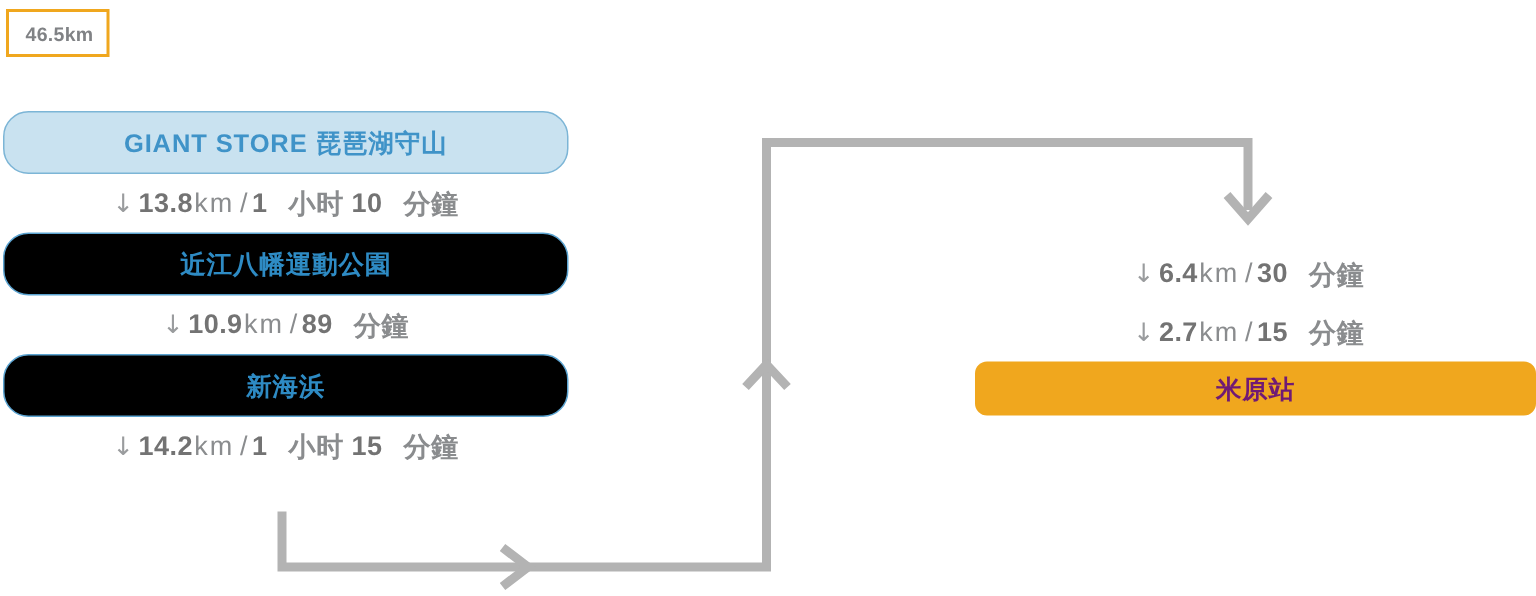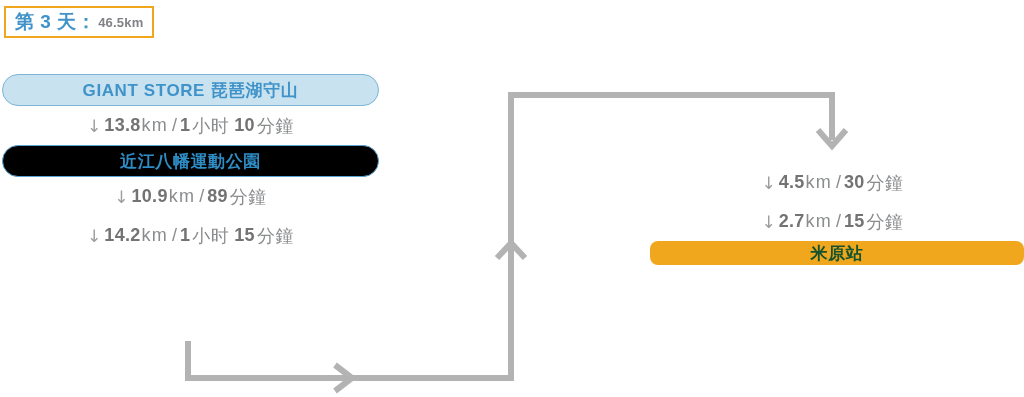--- a/index.html
+++ b/index.html
@@ -48,21 +48,21 @@
   .col {
     position: absolute;
     box-sizing: border-box;
   }
   #col-left  { left: 2px;   top: 74px;  width: 377px; }
   #col-right { left: 646px; top: 163px; width: 373px; }
 
   
   .node {
     box-sizing: border-box;
-    height: 32px;
+    height: 42px;
     border-radius: 17px;
     display: flex;
     align-items: center;
     justify-content: center;
     font-size: 17px;
     font-weight: bold;
     letter-spacing: 0.6px;
     white-space: nowrap;
   }
   .node.plain {
@@ -71,23 +71,23 @@
     color: #2e8bc4;
   }
   .node.filled {
     background: #c9e2f0;
     border: 1.6px solid #7cb5d6;
     color: #3f93c8;
   }
   .node.endpoint {
     background: #f0a71e;
     border: none;
-    color: #14532d;
+    color: #701a75;
     border-radius: 8px;
-    height: 24px;
+    height: 36px;
     margin-left: 4px;
     width: 374px;
   }
 
   
   .leg {
     height: 39px;
     display: flex;
     align-items: center;
     justify-content: center;
@@ -104,37 +104,36 @@
   .leg .num {
     font-weight: bold;
     color: #737373;
     letter-spacing: 0.3px;
   }
   .leg .unit {
     letter-spacing: 1.2px;
     margin: 0 1px;
   }
   .leg .sep { margin: 0 3px; }
-  .leg .cjk { letter-spacing: 0.5px; margin-left: 2px; }
+  .leg .cjk { letter-spacing: 0.5px; margin-left: 14px; font-weight: bold; }
 
   
   #connector {
     position: absolute;
     left: 0;
     top: 0;
     width: 1024px;
     height: 397px;
     pointer-events: none;
   }
 </style>
 </head>
 <body>
 
 <div id="day-badge">
-  <span class="dist-prefix">第 3 天：</span>
   <span class="dist-value">46.5km</span>
 </div>
 
 <svg id="connector" viewBox="0 0 1024 397" xmlns="http://www.w3.org/2000/svg">
 
   <path d="M188,341 L188,378 L511,378 L511,95 L832,95 L832,140" fill="none" stroke="#b3b3b3" stroke-width="6" stroke-linecap="butt" stroke-linejoin="miter"></path>
 
   <polyline points="335,365 352,378 335,391" fill="none" stroke="#b3b3b3" stroke-width="6" stroke-linecap="butt" stroke-linejoin="miter"></polyline>
 
   <polyline points="497,258 511,243 525,258" fill="none" stroke="#b3b3b3" stroke-width="6" stroke-linecap="butt" stroke-linejoin="miter"></polyline>
@@ -165,40 +164,43 @@
 
   <div class="leg">
     <span class="down-arrow">↓</span>
     <span class="num">10.9</span>
     <span class="unit">km</span>
     <span class="sep">/</span>
     <span class="num">89</span>
     <span class="cjk">分鐘</span>
   </div>
 
+  <div class="node plain">
+    <span>新海浜</span>
+  </div>
 
   <div class="leg">
     <span class="down-arrow">↓</span>
     <span class="num">14.2</span>
     <span class="unit">km</span>
     <span class="sep">/</span>
     <span class="num">1</span>
     <span class="cjk">小时</span>
     <span class="num" style="margin-left:5px">15</span>
     <span class="cjk">分鐘</span>
   </div>
 
 </div>
 
 <div class="col" id="col-right">
 
 
   <div class="leg">
     <span class="down-arrow">↓</span>
-    <span class="num">4.5</span>
+    <span class="num">6.4</span>
     <span class="unit">km</span>
     <span class="sep">/</span>
     <span class="num">30</span>
     <span class="cjk">分鐘</span>
   </div>
 
 
   <div class="leg">
     <span class="down-arrow">↓</span>
     <span class="num">2.7</span>

